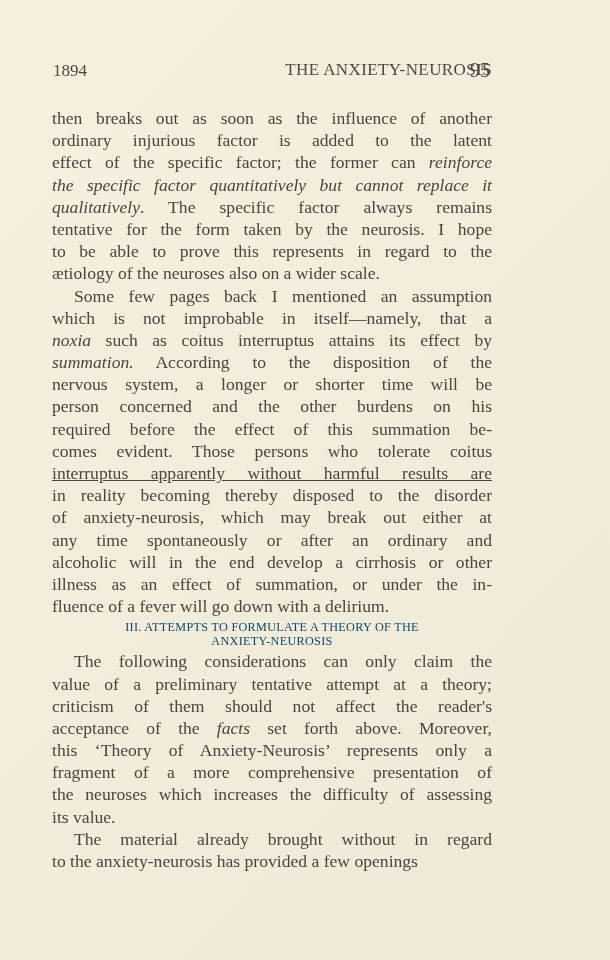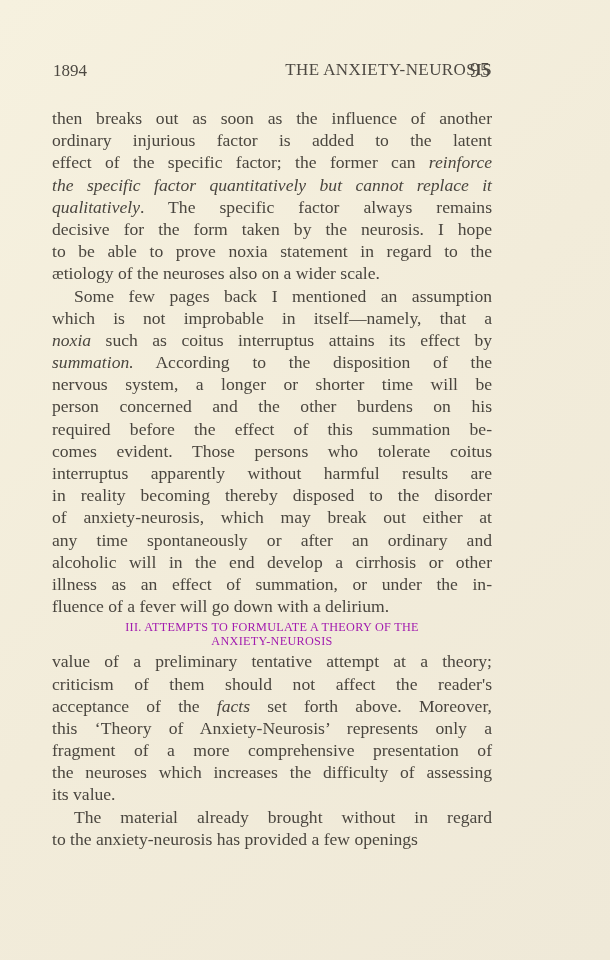--- a/index.html
+++ b/index.html
@@ -78,21 +78,21 @@
     }
     em {
       font-style: italic;
     }
     .section-head {
       display: block;
       text-align: center;
       font-size: 12.2px;
       letter-spacing: 0.3px;
       line-height: 14px;
-      color: #a21caf;
+      color: #0c4a6e;
       margin-top: 3px;
       margin-bottom: 2px;
     }
     .section-head span {
       display: block;
     }
   </style>
 </head>
 <body>
 
@@ -105,49 +105,50 @@
   </div>
 
   <div class="body-text">
 
     <div>
       <span class="line" style="white-space: normal;"><span>then breaks out as soon as the influence of another</span></span>
       <span class="line" style="white-space: normal;"><span>ordinary injurious factor is added to the latent</span></span>
       <span class="line" style="white-space: normal;"><span>effect of the specific factor; the former can</span> <em>reinforce</em></span>
       <span class="line" style="white-space: normal;"><em>the specific factor quantitatively but cannot replace it</em></span>
       <span class="line" style="white-space: normal;"><em>qualitatively</em><span>. The specific factor always remains</span></span>
-      <span class="line" style="white-space: normal;"><span>decisive for the form taken by the neurosis. I hope</span></span>
-      <span class="line" style="white-space: normal;"><span>to be able to prove noxia statement in regard to the</span></span>
+      <span class="line" style="white-space: normal;"><span>tentative for the form taken by the neurosis. I hope</span></span>
+      <span class="line" style="white-space: normal;"><span>to be able to prove this represents in regard to the</span></span>
       <span class="line last" style="white-space: normal;"><span>ætiology of the neuroses also on a wider scale.</span></span>
     </div>
 
     <div>
       <span class="line indent" style="white-space: normal;"><span>Some few pages back I mentioned an assumption</span></span>
       <span class="line" style="white-space: normal;"><span>which is not improbable in itself—namely, that a</span></span>
       <span class="line" style="white-space: normal;"><em>noxia</em><span> such as coitus interruptus attains its effect by</span></span>
       <span class="line" style="white-space: normal;"><em>summation.</em><span> According to the disposition of the</span></span>
       <span class="line" style="white-space: normal;"><span>nervous system, a longer or shorter time will be</span></span>
       <span class="line" style="white-space: normal;"><span>person concerned and the other burdens on his</span></span>
       <span class="line" style="white-space: normal;"><span>required before the effect of this summation be-</span></span>
       <span class="line" style="white-space: normal;"><span>comes evident. Those persons who tolerate coitus</span></span>
-      <span class="line" style="white-space: normal;"><span>interruptus apparently without harmful results are</span></span>
+      <span class="line" style="white-space: normal; text-decoration: underline;"><span>interruptus apparently without harmful results are</span></span>
       <span class="line" style="white-space: normal;"><span>in reality becoming thereby disposed to the disorder</span></span>
       <span class="line" style="white-space: normal;"><span>of anxiety-neurosis, which may break out either at</span></span>
       <span class="line" style="white-space: normal;"><span>any time spontaneously or after an ordinary and</span></span>
       <span class="line" style="white-space: normal;"><span>alcoholic will in the end develop a cirrhosis or other</span></span>
       <span class="line" style="white-space: normal;"><span>illness as an effect of summation, or under the in-</span></span>
       <span class="line last" style="white-space: normal;"><span>fluence of a fever will go down with a delirium.</span></span>
     </div>
 
     <div class="section-head">
       <span>III. ATTEMPTS TO FORMULATE A THEORY OF THE</span>
       <span>ANXIETY-NEUROSIS</span>
     </div>
 
     <div>
+      <span class="line indent" style="white-space: normal;"><span>The following considerations can only claim the</span></span>
       <span class="line" style="white-space: normal;"><span>value of a preliminary tentative attempt at a theory;</span></span>
       <span class="line" style="white-space: normal;"><span>criticism of them should not affect the reader's</span></span>
       <span class="line" style="white-space: normal;"><span>acceptance of the </span><em>facts</em><span> set forth above. Moreover,</span></span>
       <span class="line" style="white-space: normal;"><span>this ‘Theory of Anxiety-Neurosis’ represents only a</span></span>
       <span class="line" style="white-space: normal;"><span>fragment of a more comprehensive presentation of</span></span>
       <span class="line" style="white-space: normal;"><span>the neuroses which increases the difficulty of assessing</span></span>
       <span class="line last" style="white-space: normal;"><span>its value.</span></span>
     </div>
 
     <div>

